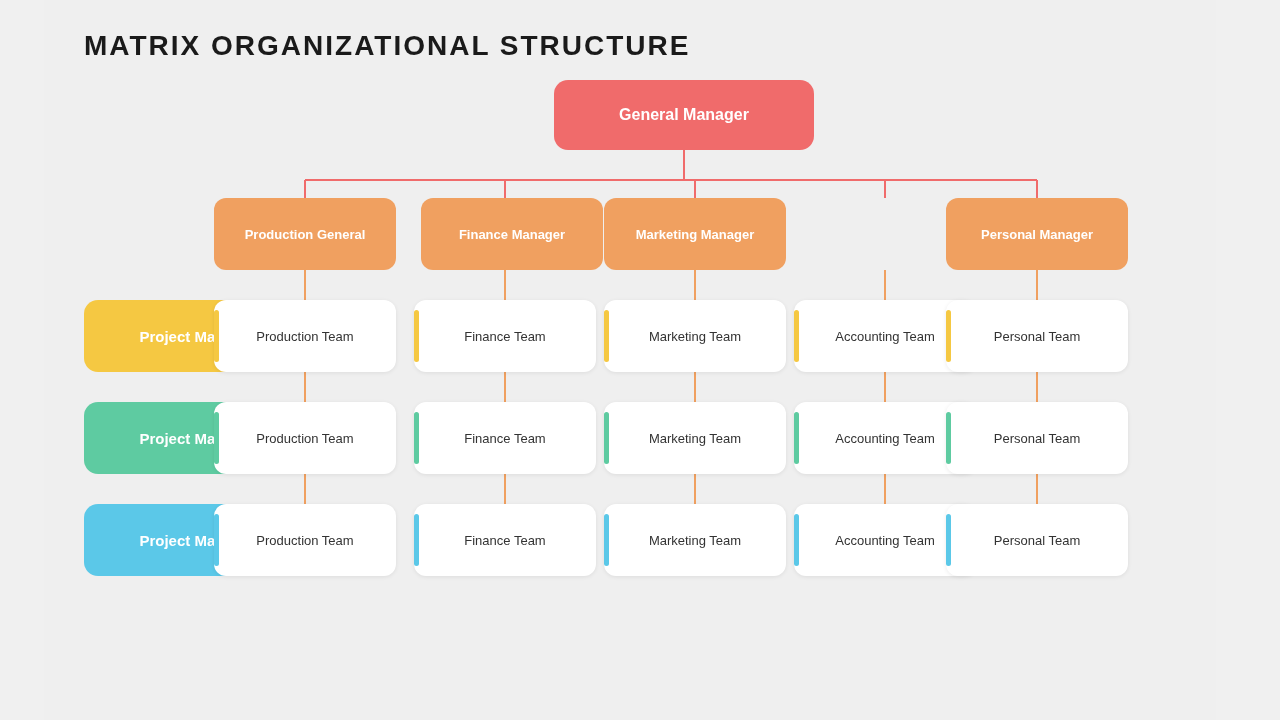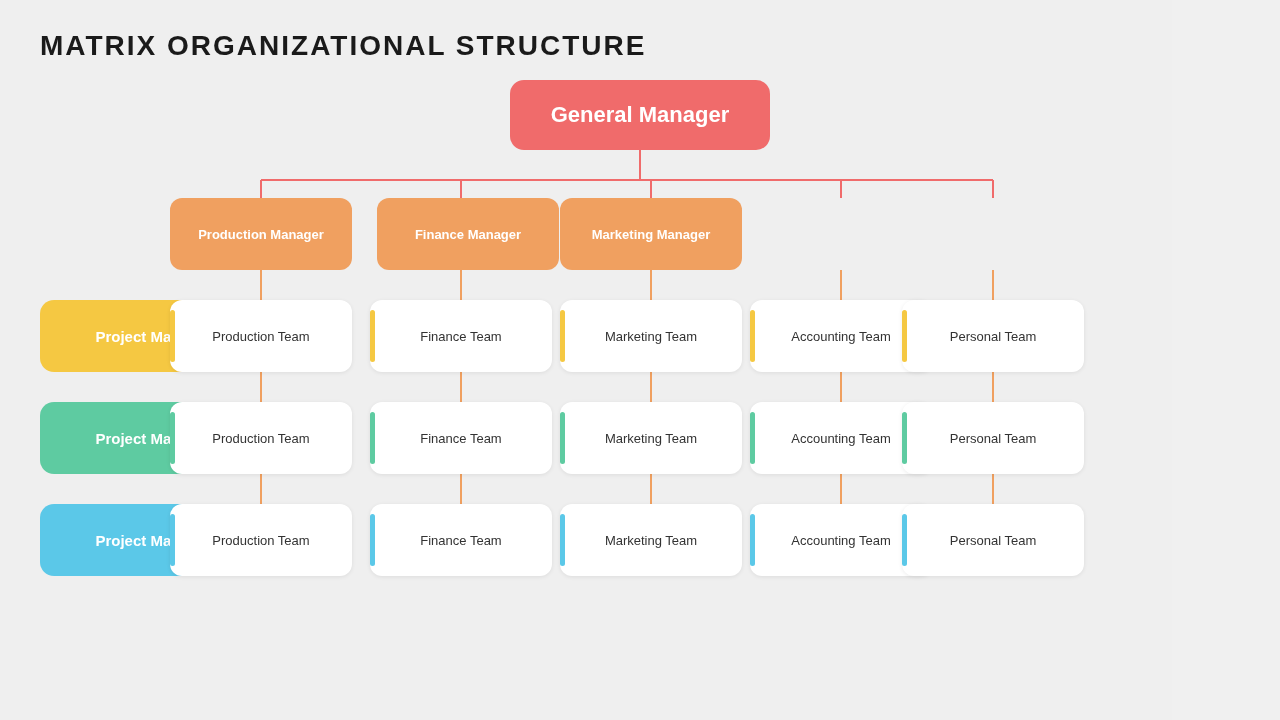--- a/index.html
+++ b/index.html
@@ -10,20 +10,21 @@
       height: 720px;
       overflow: hidden;
       position: relative;
     }
     .page {
       width: 1172px;
       height: 720px;
       background: #efefef;
       position: relative;
       padding: 30px 40px 20px 40px;
+      margin-left: 44px;
     }
     .title {
       font-size: 28px;
       font-weight: 900;
       letter-spacing: 2px;
       color: #1a1a1a;
       margin-bottom: 18px;
       font-family: 'Arial Black', 'Arial', sans-serif;
     }
     
@@ -86,31 +87,34 @@
         <line x1="953" y1="292" x2="953" y2="322" stroke="#f0a060" stroke-width="2.5"></line>
 
         <line x1="221" y1="394" x2="221" y2="424" stroke="#f0a060" stroke-width="2.5"></line>
         <line x1="421" y1="394" x2="421" y2="424" stroke="#f0a060" stroke-width="2.5"></line>
         <line x1="611" y1="394" x2="611" y2="424" stroke="#f0a060" stroke-width="2.5"></line>
         <line x1="801" y1="394" x2="801" y2="424" stroke="#f0a060" stroke-width="2.5"></line>
         <line x1="953" y1="394" x2="953" y2="424" stroke="#f0a060" stroke-width="2.5"></line>
       </svg>
 
       <div class="abs" style="left:470px;top:0;width:260px;height:70px;background:#f06b6b;border-radius:14px;display:flex;align-items:center;justify-content:center;z-index:2;">
-        <span style="color:white;font-weight:bold;font-size:22px;">General Manager</span>
+        <span style="color:white;font-weight:bold;font-size:16px;">General Manager</span>
       </div>
 
       <div class="abs" style="left:130px;top:118px;width:182px;height:72px;background:#f0a060;border-radius:12px;display:flex;align-items:center;justify-content:center;text-align:center;z-index:2;padding:8px;">
-        <span style="color:white;font-weight:bold;font-size:13px;">Production Manager</span>
+        <span style="color:white;font-weight:bold;font-size:13px;">Production General</span>
       </div>
       <div class="abs" style="left:337px;top:118px;width:182px;height:72px;background:#f0a060;border-radius:12px;display:flex;align-items:center;justify-content:center;text-align:center;z-index:2;padding:8px;">
         <span style="color:white;font-weight:bold;font-size:13px;">Finance Manager</span>
       </div>
       <div class="abs" style="left:520px;top:118px;width:182px;height:72px;background:#f0a060;border-radius:12px;display:flex;align-items:center;justify-content:center;text-align:center;z-index:2;padding:16px;">
         <span style="color:white;font-weight:bold;font-size:13px;">Marketing Manager</span>
+      </div>
+      <div class="abs" style="left:862px;top:118px;width:182px;height:72px;background:#f0a060;border-radius:12px;display:flex;align-items:center;justify-content:center;text-align:center;z-index:2;padding:8px;">
+        <span style="color:white;font-weight:bold;font-size:13px;">Personal Manager</span>
       </div>
 
       <div class="abs" style="left:0;top:220px;width:240px;height:72px;background:#f5c842;border-radius:14px;display:flex;align-items:center;justify-content:center;text-align:center;z-index:2;padding:10px;">
         <span style="color:white;font-weight:bold;font-size:15px;">Project Manager 1</span>
       </div>
 
       <div class="abs" style="left:130px;top:220px;width:182px;height:72px;background:white;border-radius:12px;display:flex;align-items:center;justify-content:center;text-align:center;z-index:2;box-shadow:0 1px 4px rgba(0,0,0,0.08);">
         <div style="position:absolute;left:0;top:10px;bottom:10px;width:5px;background:#f5c842;border-radius:3px;"></div>
         <span style="font-size:13px;color:#333;">Production Team</span>
       </div>

